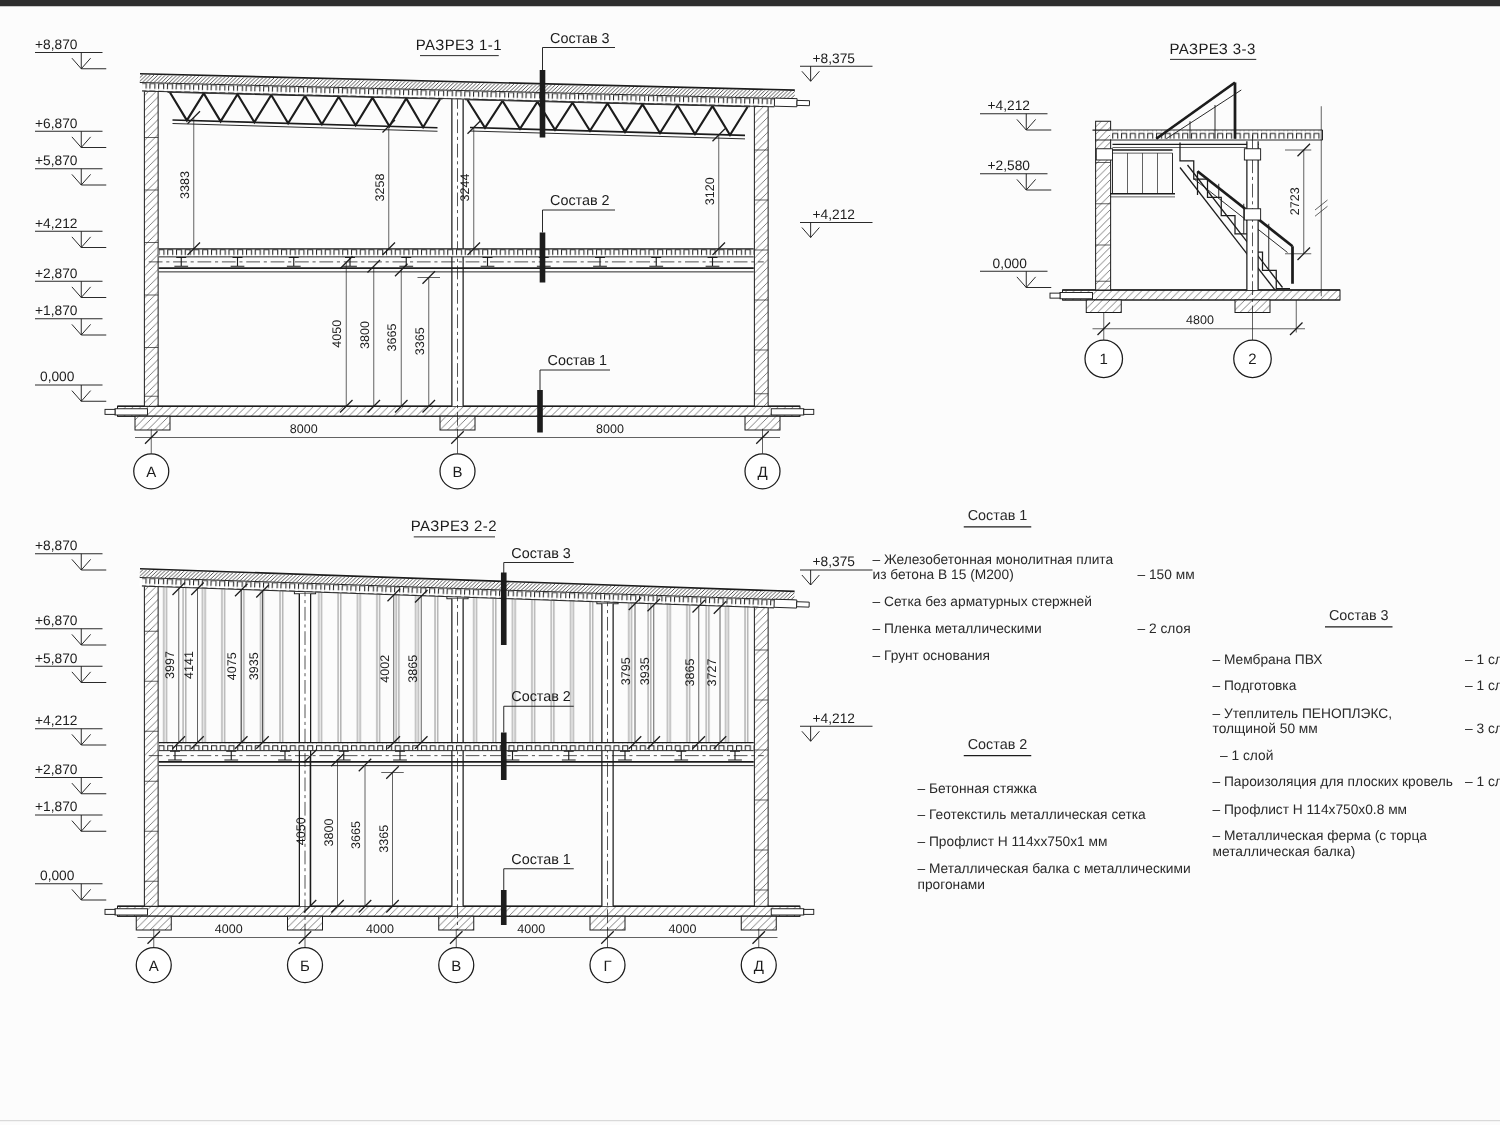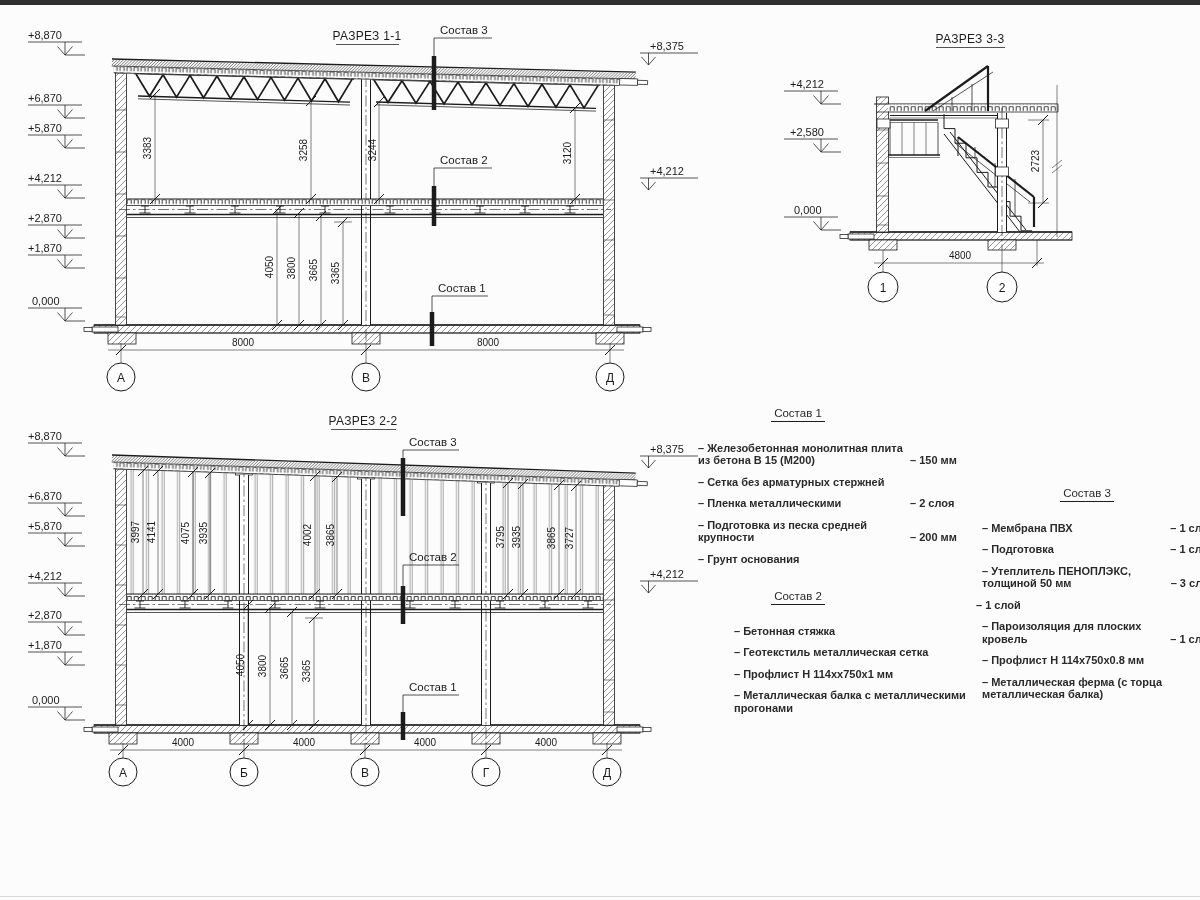--- a/index.html
+++ b/index.html
@@ -28,24 +28,24 @@
   .tax{font-size:12px;text-anchor:middle;}
   .tcall{font-size:11.5px;}
   .tttl{font-size:12px;text-anchor:middle;letter-spacing:.3px;}
   .mid{text-anchor:middle;}
 
   
   .slist{position:absolute;font-size:11px;line-height:12.5px;color:#2a2a2a;}
   .slist-title{width:200px;text-align:center;margin-bottom:22px;font-size:11.5px;}
   .slist-title span{border-bottom:1px solid #1c1c1c;padding:0 3px 2px;}
   #list3 .slist-title{width:234px;}
-  .srow{display:flex;align-items:flex-end;margin-top:9px;font-weight:bold;}
+  .srow{display:flex;align-items:flex-end;margin-top:9px;}
   .sn{width:206px;}
   #list2 .sn{width:288px;margin-left:36px;}
-  #list3 .sn{width:196px;margin-left:12px;}
+  #list3 .sn{width:196px;}
   .sv{margin-left:6px;white-space:nowrap;}
 </style>
 </head>
 <body>
 
 <div id="topbar"></div>
 <div id="botline"></div>
 
 <svg id="sheet" viewBox="0 0 1200 900">
   <defs>
@@ -594,24 +594,20 @@
     </div>
   <div class="srow">
       <div class="sn">– Сетка без арматурных стержней</div>
       <div class="sv"></div>
     </div>
   <div class="srow">
       <div class="sn">– Пленка металлическими</div>
       <div class="sv">– 2 слоя</div>
     </div>
   <div class="srow">
-      <div class="sn">– Подготовка из песка средней крупности</div>
-      <div class="sv">– 200 мм</div>
-    </div>
-  <div class="srow">
       <div class="sn">– Грунт основания</div>
       <div class="sv"></div>
     </div>
 </div>
 
 <div class="slist" id="list2" style="left:698px;top:590px;width:292px;">
   <div class="slist-title"><span>Состав 2</span></div>
   <div class="srow">
       <div class="sn">– Бетонная стяжка</div>
     </div>

